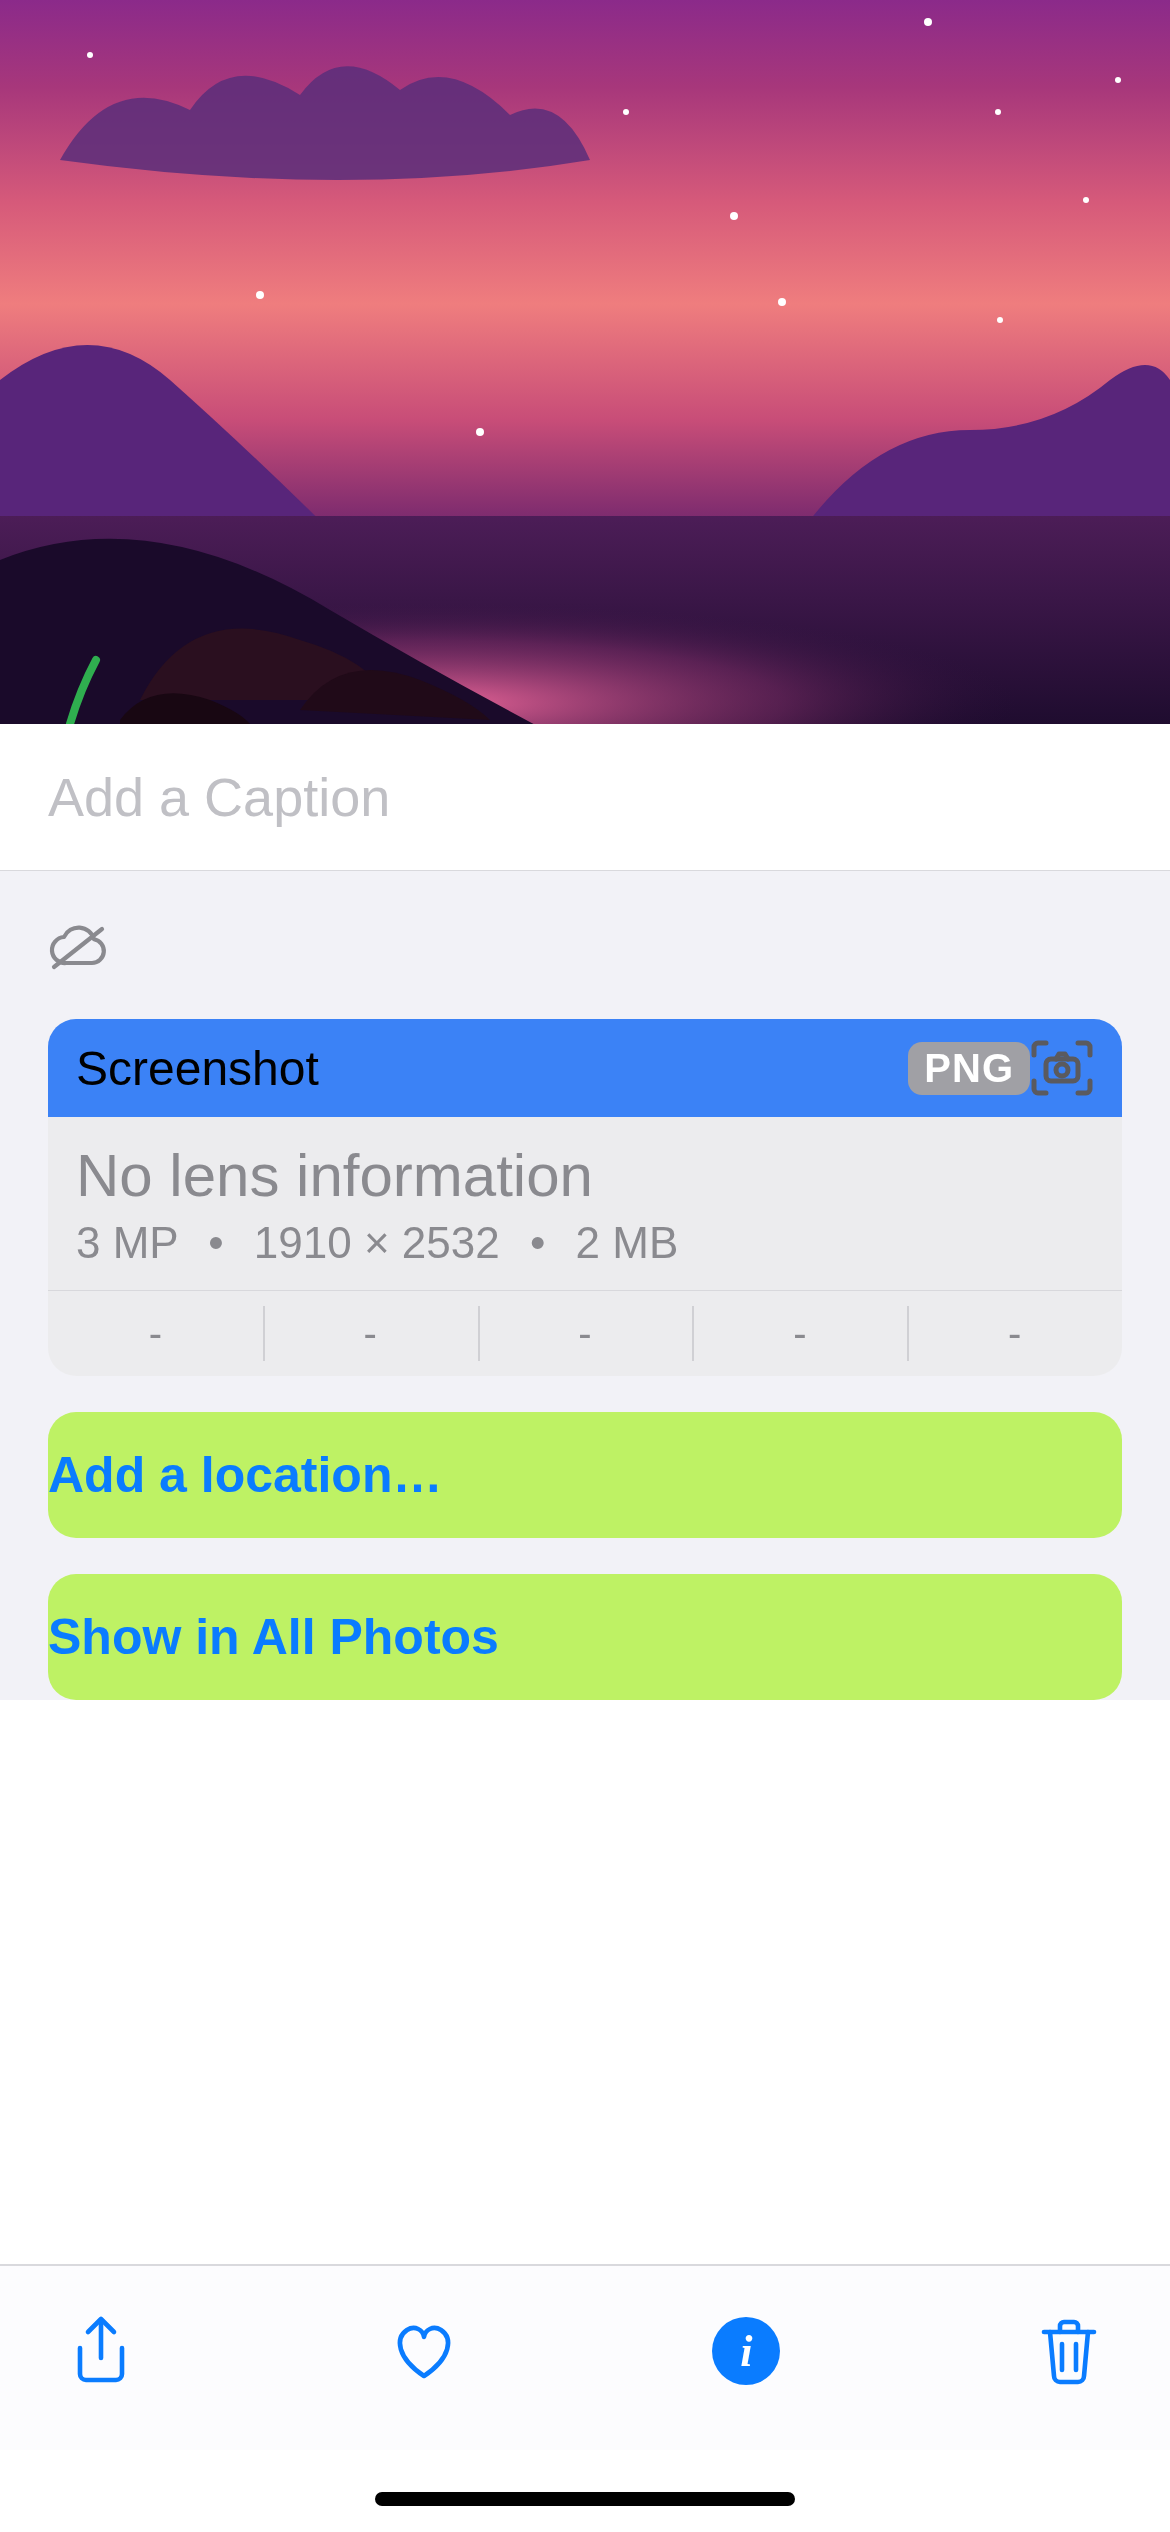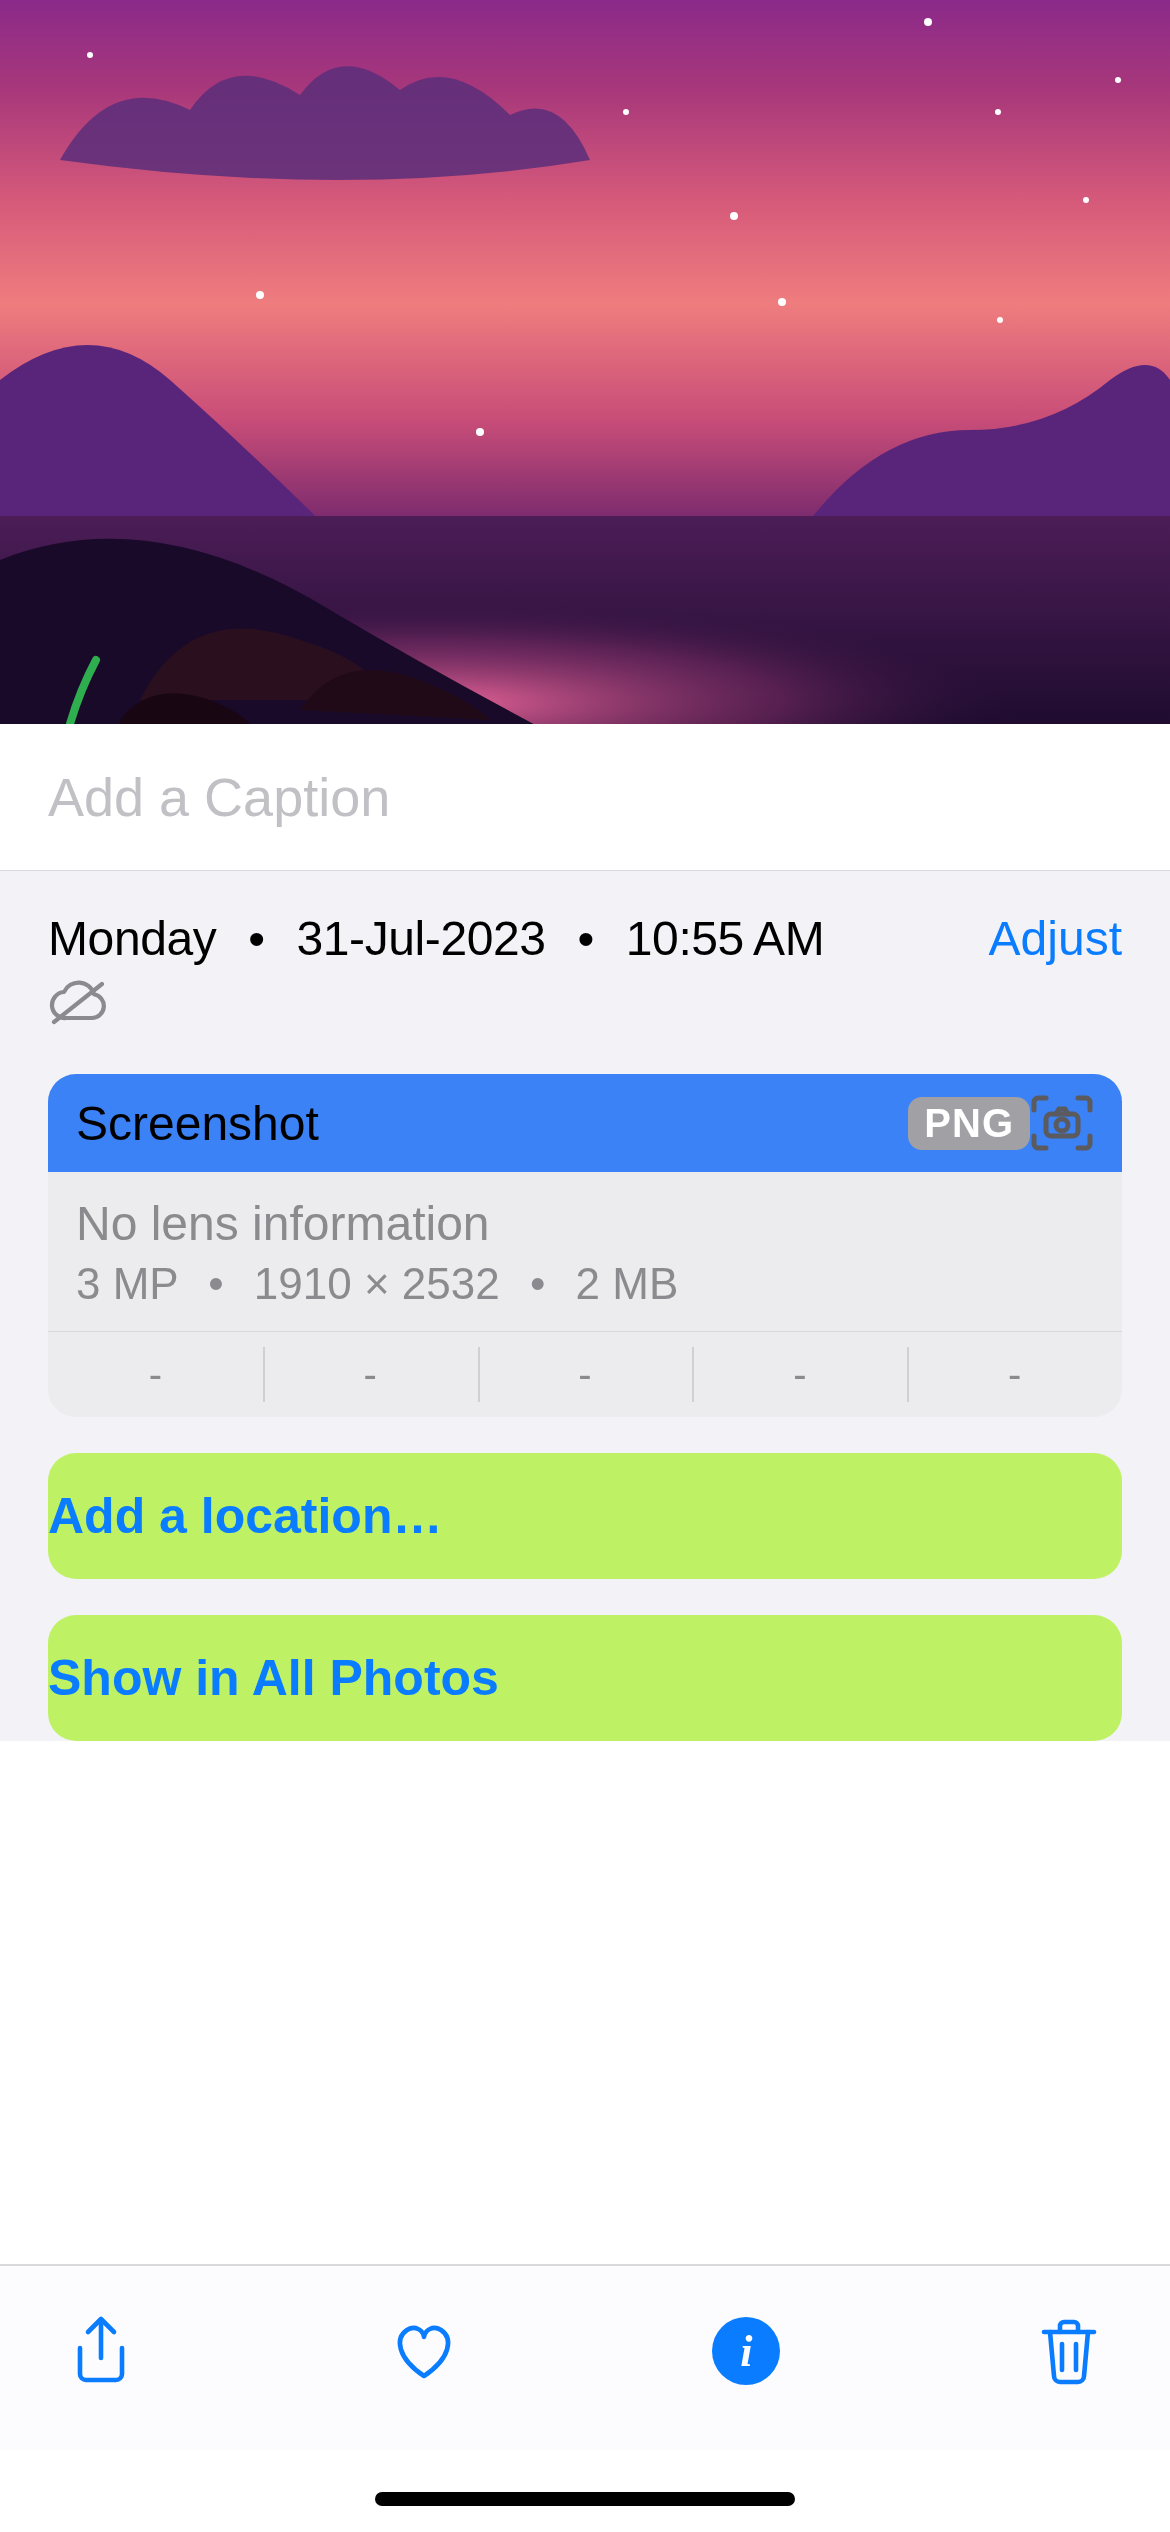--- a/index.html
+++ b/index.html
@@ -67,21 +67,21 @@
       color:#fff;
       font-size:40px;
       font-weight:600;
       padding:4px 16px;
       border-radius:14px;
       letter-spacing:1px;
     }
     .screenshot-glyph svg { width:64px; height:58px; display:block; }
 
     .card-body { padding:24px 28px 22px 28px; border-bottom:1px solid #d8d8dc; }
-    .lens-text { font-size:48px; color:#8a8a8f; }
+    .lens-text { font-size:60px; color:#8a8a8f; }
     .specs-line { font-size:44px; color:#8a8a8f; margin-top:8px; }
     .specs-line .sp-bullet { margin:0 18px; }
 
     .exif-row { display:flex; }
     .exif-cell {
       flex:1;
       text-align:center;
       font-size:40px;
       color:#8a8a8f;
       padding:20px 0;
@@ -189,30 +189,20 @@
     <path d="M70 724 Q80 690 96 660" stroke="#2fae4f" stroke-width="8" fill="none" stroke-linecap="round"></path>
   </svg>
 </div>
 
 <div class="caption-row">
   <input class="caption-input" type="text" placeholder="Add a Caption" style="">
 </div>
 
 <div class="info-panel">
 
-  <div class="date-row">
-    <div class="date-text">
-      <span>Monday</span>
-      <span class="bullet">&nbsp;•&nbsp;</span>
-      <span>31-Jul-2023</span>
-      <span class="bullet">&nbsp;•&nbsp;</span>
-      <span>10:55 AM</span>
-    </div>
-    <div class="adjust-link">Adjust</div>
-  </div>
 
   <div class="filename-row">
     <span class="cloud-off-icon">
       <svg viewBox="0 0 60 46" fill="none" stroke="#8a8a8f" stroke-width="4.2" stroke-linecap="round" stroke-linejoin="round">
         <path d="M18 38h26a12 12 0 0 0 2-23.8A16 16 0 0 0 16 12 12 12 0 0 0 18 38z"></path>
         <line x1="6" y1="42" x2="54" y2="4"></line>
       </svg>
     </span>
   </div>
 

